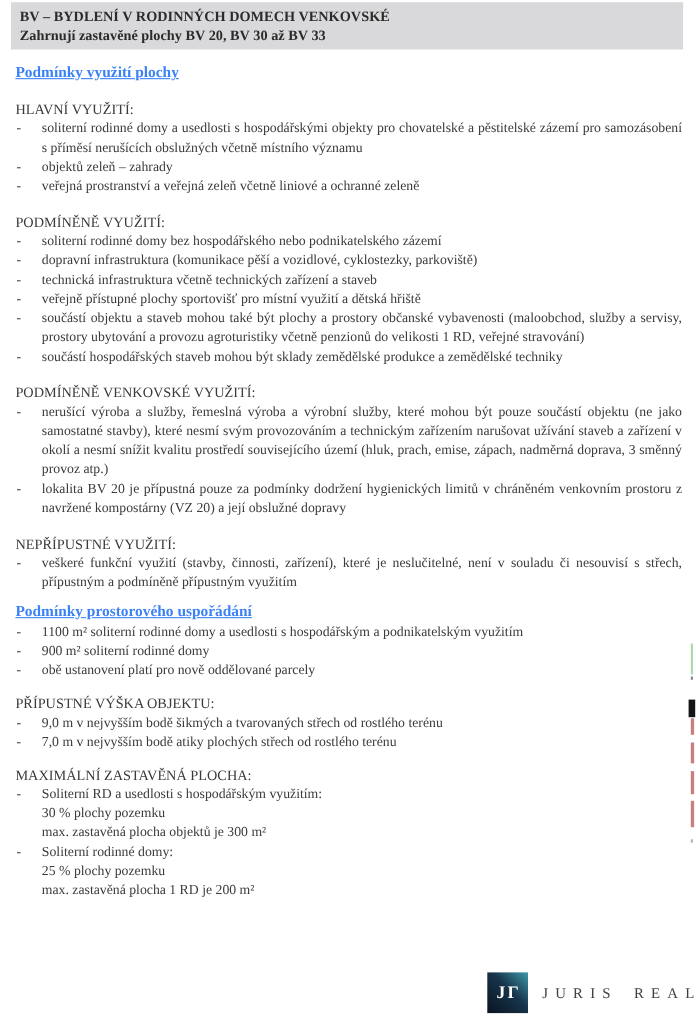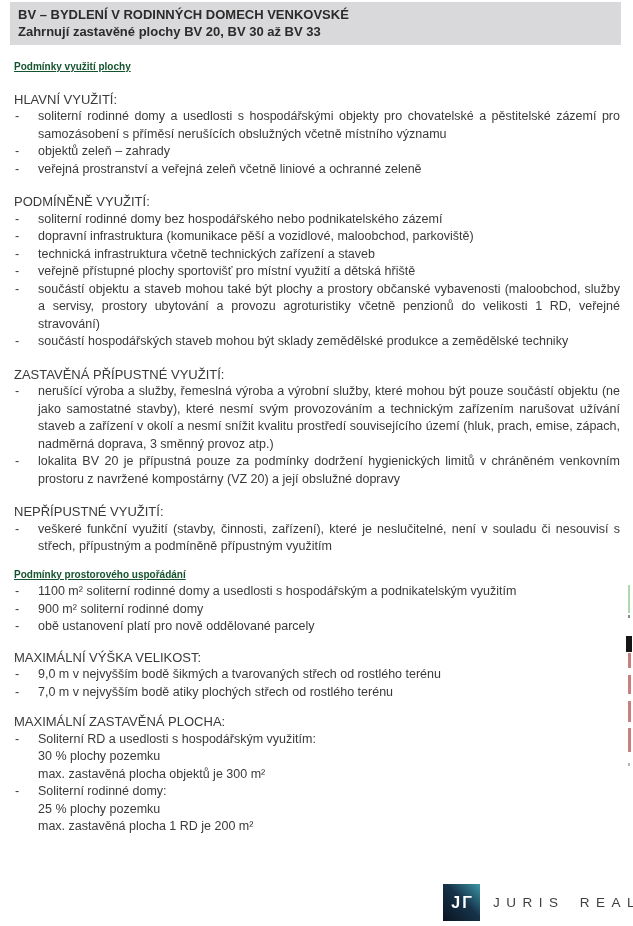--- a/index.html
+++ b/index.html
@@ -1,27 +1,27 @@
 <!DOCTYPE html>
 <html><head>
 <meta charset="utf-8">
 <style>
   html,body { margin:0; padding:0; background:#ffffff; }
   .page {
     position:relative; width:633px; height:926px; background:#ffffff;
-    font-family:Liberation Sans, sans-serif; color:#3a3a3a; overflow:hidden;
+    font-family:Liberation Serif, serif; color:#3a3a3a; overflow:hidden;
   }
   .header-bar {
     position:absolute; top:2px; left:10px; width:611px; box-sizing:border-box;
     background:#d9d9db; padding:4px 8px 5px 8px;
   }
   .header-line { font-weight:bold; font-size:13px; line-height:17px; color:#2b2b2b; }
   .content { position:absolute; top:58px; left:14px; width:606px; }
   .part-title {
-    font-weight:bold; font-size:10px; line-height:17.5px; color:#14532d;
+    font-weight:bold; font-size:14px; line-height:17.5px; color:#3b82f6;
     text-decoration:underline; margin:0;
   }
   .part-title.second { margin-top:10px; }
   .block-heading { font-size:13px; line-height:17.5px; margin-top:15px; color:#3a3a3a; }
   .bh-first { margin-top:15px; }
   .bh-p2-1 { margin-top:18px; }
   .bh-p2-2 { margin-top:13px; }
   .bh-p2-3 { margin-top:12px; }
   ul.bullets { list-style:none; margin:0; padding:0; }
   ul.bullets li {
@@ -74,30 +74,30 @@
         <li><span class="dash">-</span><span>soliterní rodinné domy a usedlosti s hospodářskými objekty pro chovatelské a pěstitelské zázemí pro samozásobení s příměsí nerušících obslužných včetně místního významu</span></li>
         <li><span class="dash">-</span><span>objektů zeleň – zahrady</span></li>
         <li><span class="dash">-</span><span>veřejná prostranství a veřejná zeleň včetně liniové a ochranné zeleně</span></li>
       </ul>
     </div>
 
     <div class="block">
       <div class="block-heading">PODMÍNĚNĚ VYUŽITÍ:</div>
       <ul class="bullets">
         <li><span class="dash">-</span><span>soliterní rodinné domy bez hospodářského nebo podnikatelského zázemí</span></li>
-        <li><span class="dash">-</span><span>dopravní infrastruktura (komunikace pěší a vozidlové, maloobchod, parkoviště)</span></li>
+        <li><span class="dash">-</span><span>dopravní infrastruktura (komunikace pěší a vozidlové, cyklostezky, parkoviště)</span></li>
         <li><span class="dash">-</span><span>technická infrastruktura včetně technických zařízení a staveb</span></li>
         <li><span class="dash">-</span><span>veřejně přístupné plochy sportovišť pro místní využití a dětská hřiště</span></li>
         <li><span class="dash">-</span><span>součástí objektu a staveb mohou také být plochy a prostory občanské vybavenosti (maloobchod, služby a servisy, prostory ubytování a provozu agroturistiky včetně penzionů do velikosti 1 RD, veřejné stravování)</span></li>
         <li><span class="dash">-</span><span>součástí hospodářských staveb mohou být sklady zemědělské produkce a zemědělské techniky</span></li>
       </ul>
     </div>
 
     <div class="block">
-      <div class="block-heading">ZASTAVĚNÁ PŘÍPUSTNÉ VYUŽITÍ:</div>
+      <div class="block-heading">PODMÍNĚNĚ VENKOVSKÉ VYUŽITÍ:</div>
       <ul class="bullets">
         <li><span class="dash">-</span><span>nerušící výroba a služby, řemeslná výroba a výrobní služby, které mohou být pouze součástí objektu (ne jako samostatné stavby), které nesmí svým provozováním a technickým zařízením narušovat užívání staveb a zařízení v okolí a nesmí snížit kvalitu prostředí souvisejícího území (hluk, prach, emise, zápach, nadměrná doprava, 3 směnný provoz atp.)</span></li>
         <li><span class="dash">-</span><span>lokalita BV 20 je přípustná pouze za podmínky dodržení hygienických limitů v chráněném venkovním prostoru z navržené kompostárny (VZ 20) a její obslužné dopravy</span></li>
       </ul>
     </div>
 
     <div class="block">
       <div class="block-heading">NEPŘÍPUSTNÉ VYUŽITÍ:</div>
       <ul class="bullets">
         <li><span class="dash">-</span><span>veškeré funkční využití (stavby, činnosti, zařízení), které je neslučitelné, není v souladu či nesouvisí s střech, přípustným a podmíněně přípustným využitím</span></li>
@@ -108,21 +108,21 @@
 
     <div class="block">
       <ul class="bullets">
         <li><span class="dash">-</span><span>1100 m² soliterní rodinné domy a usedlosti s hospodářským a podnikatelským využitím</span></li>
         <li><span class="dash">-</span><span>900 m² soliterní rodinné domy</span></li>
         <li><span class="dash">-</span><span>obě ustanovení platí pro nově oddělované parcely</span></li>
       </ul>
     </div>
 
     <div class="block">
-      <div class="block-heading bh-p2-2">MAXIMÁLNÍ VÝŠKA VELIKOST:</div>
+      <div class="block-heading bh-p2-2">PŘÍPUSTNÉ VÝŠKA OBJEKTU:</div>
       <ul class="bullets">
         <li><span class="dash">-</span><span>9,0 m v nejvyšším bodě šikmých a tvarovaných střech od rostlého terénu</span></li>
         <li><span class="dash">-</span><span>7,0 m v nejvyšším bodě atiky plochých střech od rostlého terénu</span></li>
       </ul>
     </div>
 
     <div class="block">
       <div class="block-heading bh-p2-3">MAXIMÁLNÍ ZASTAVĚNÁ PLOCHA:</div>
       <ul class="bullets">
         <li>

